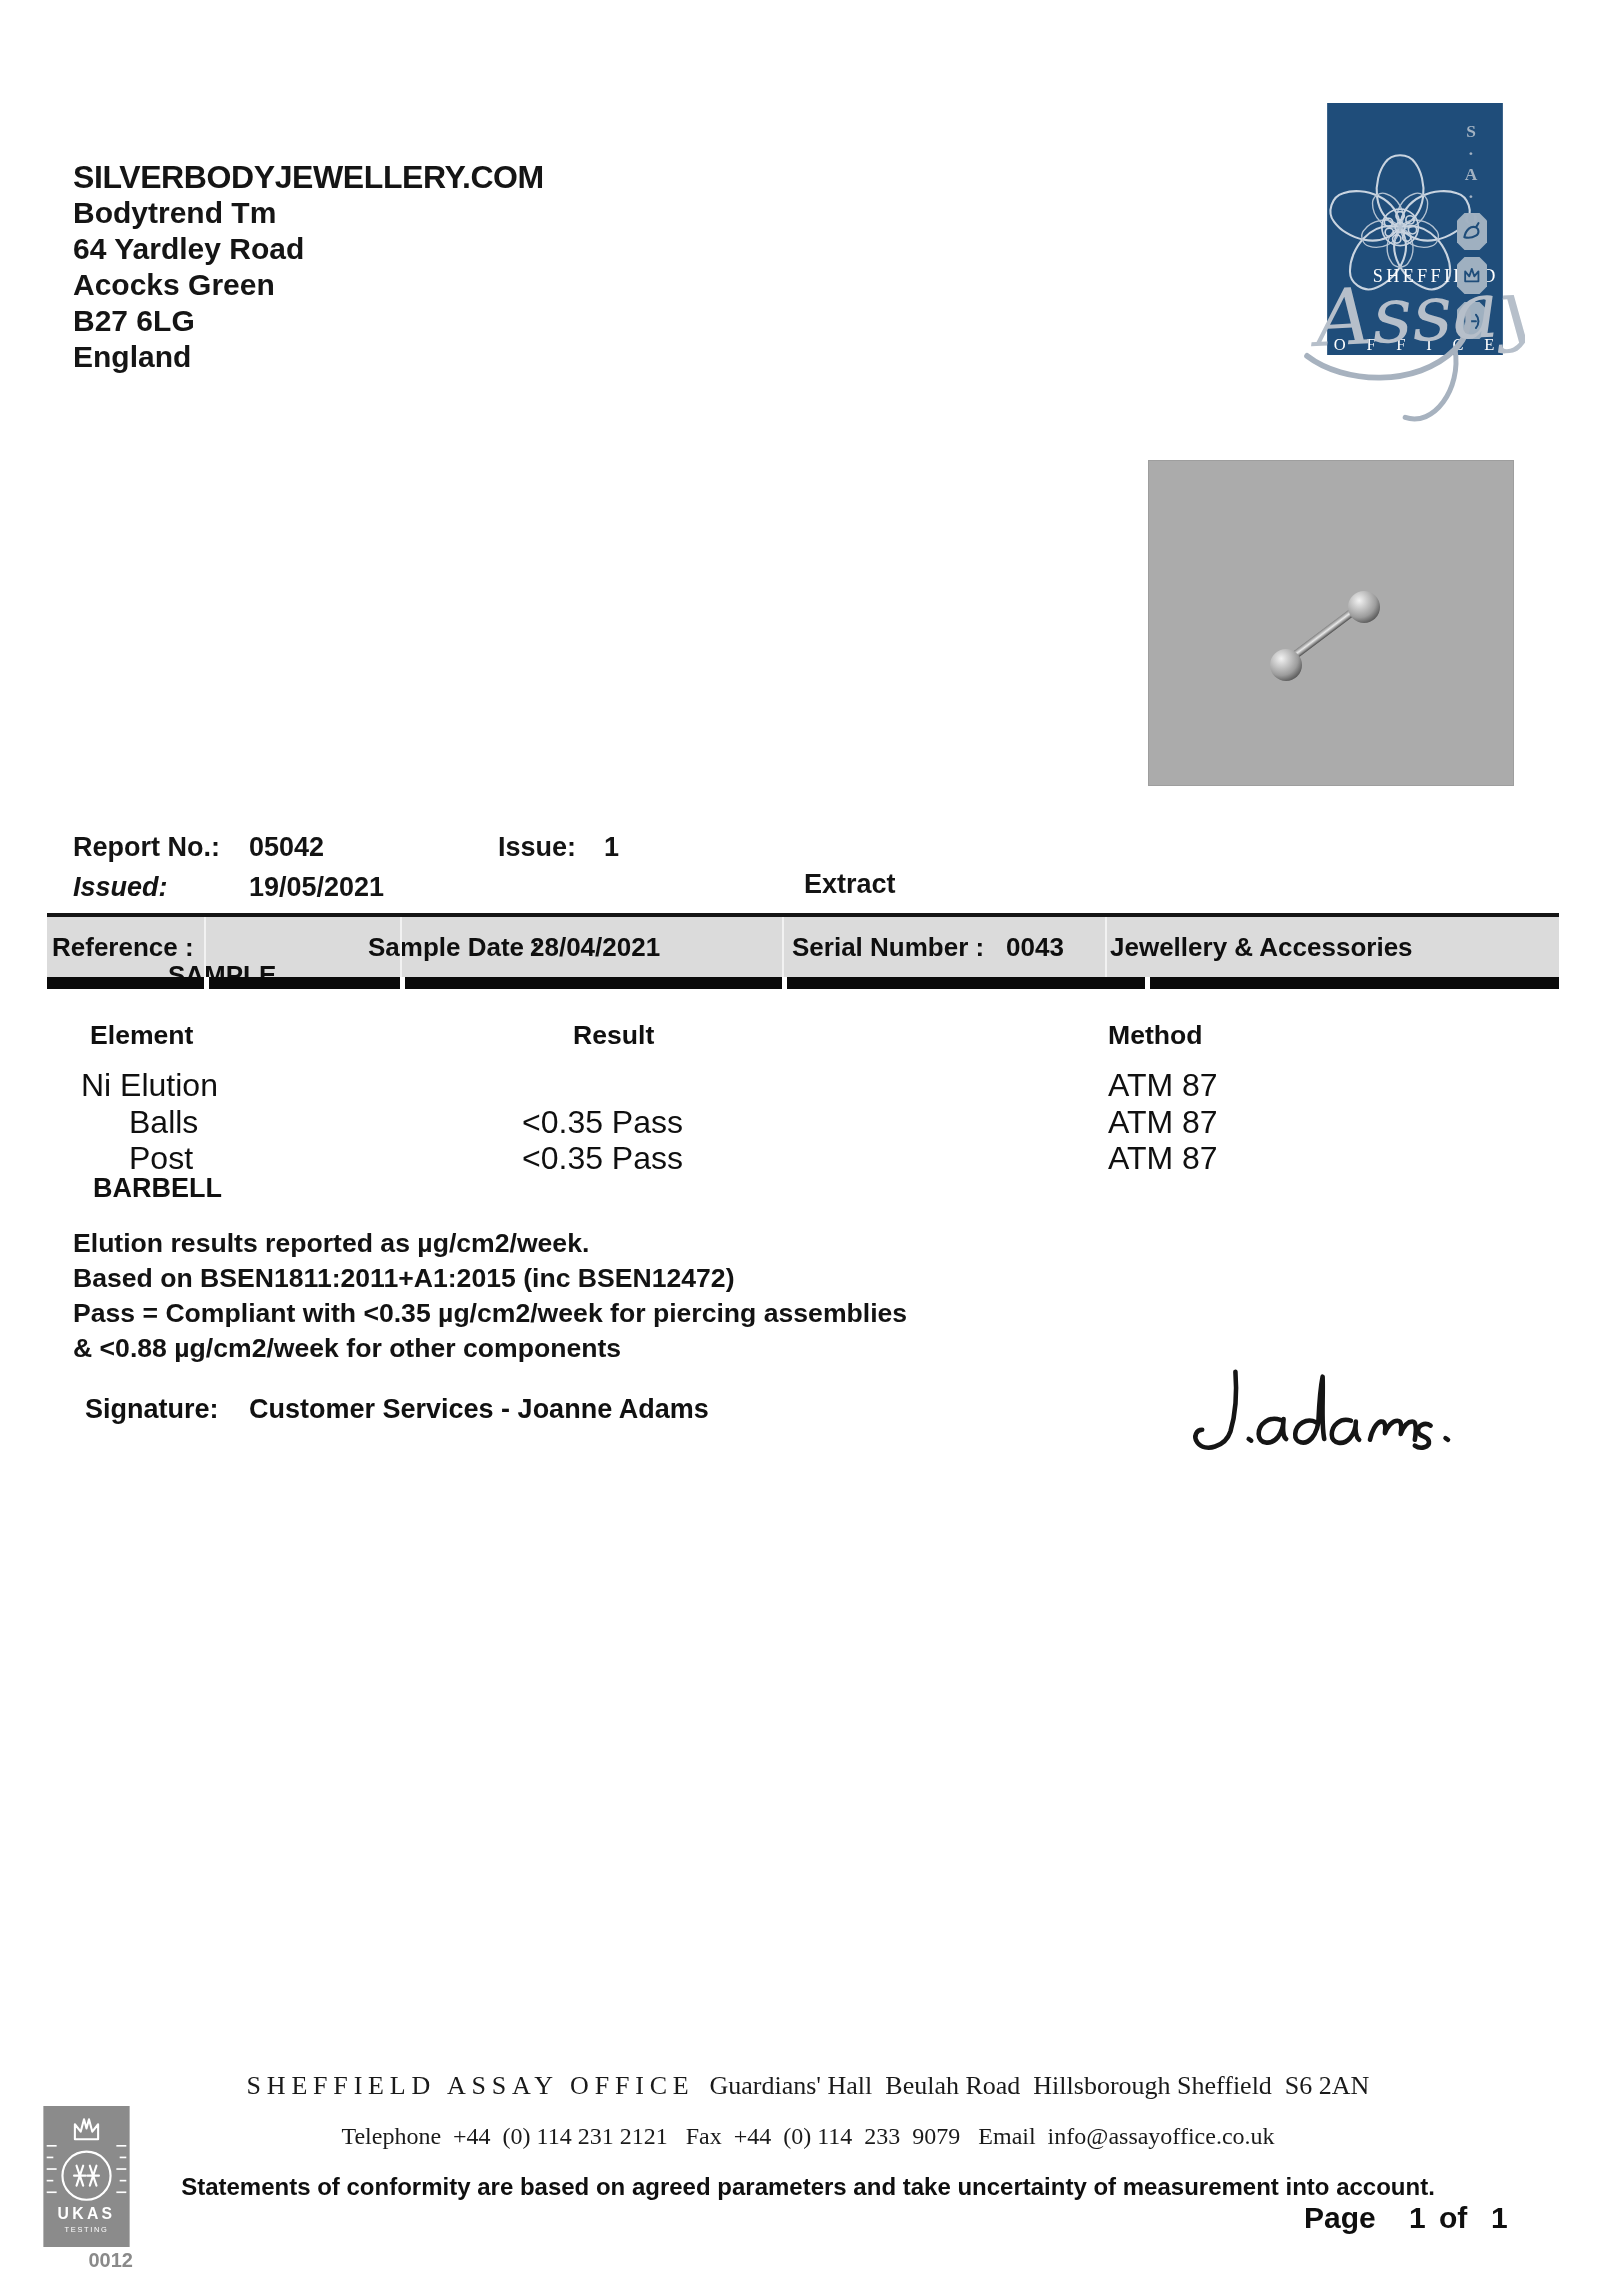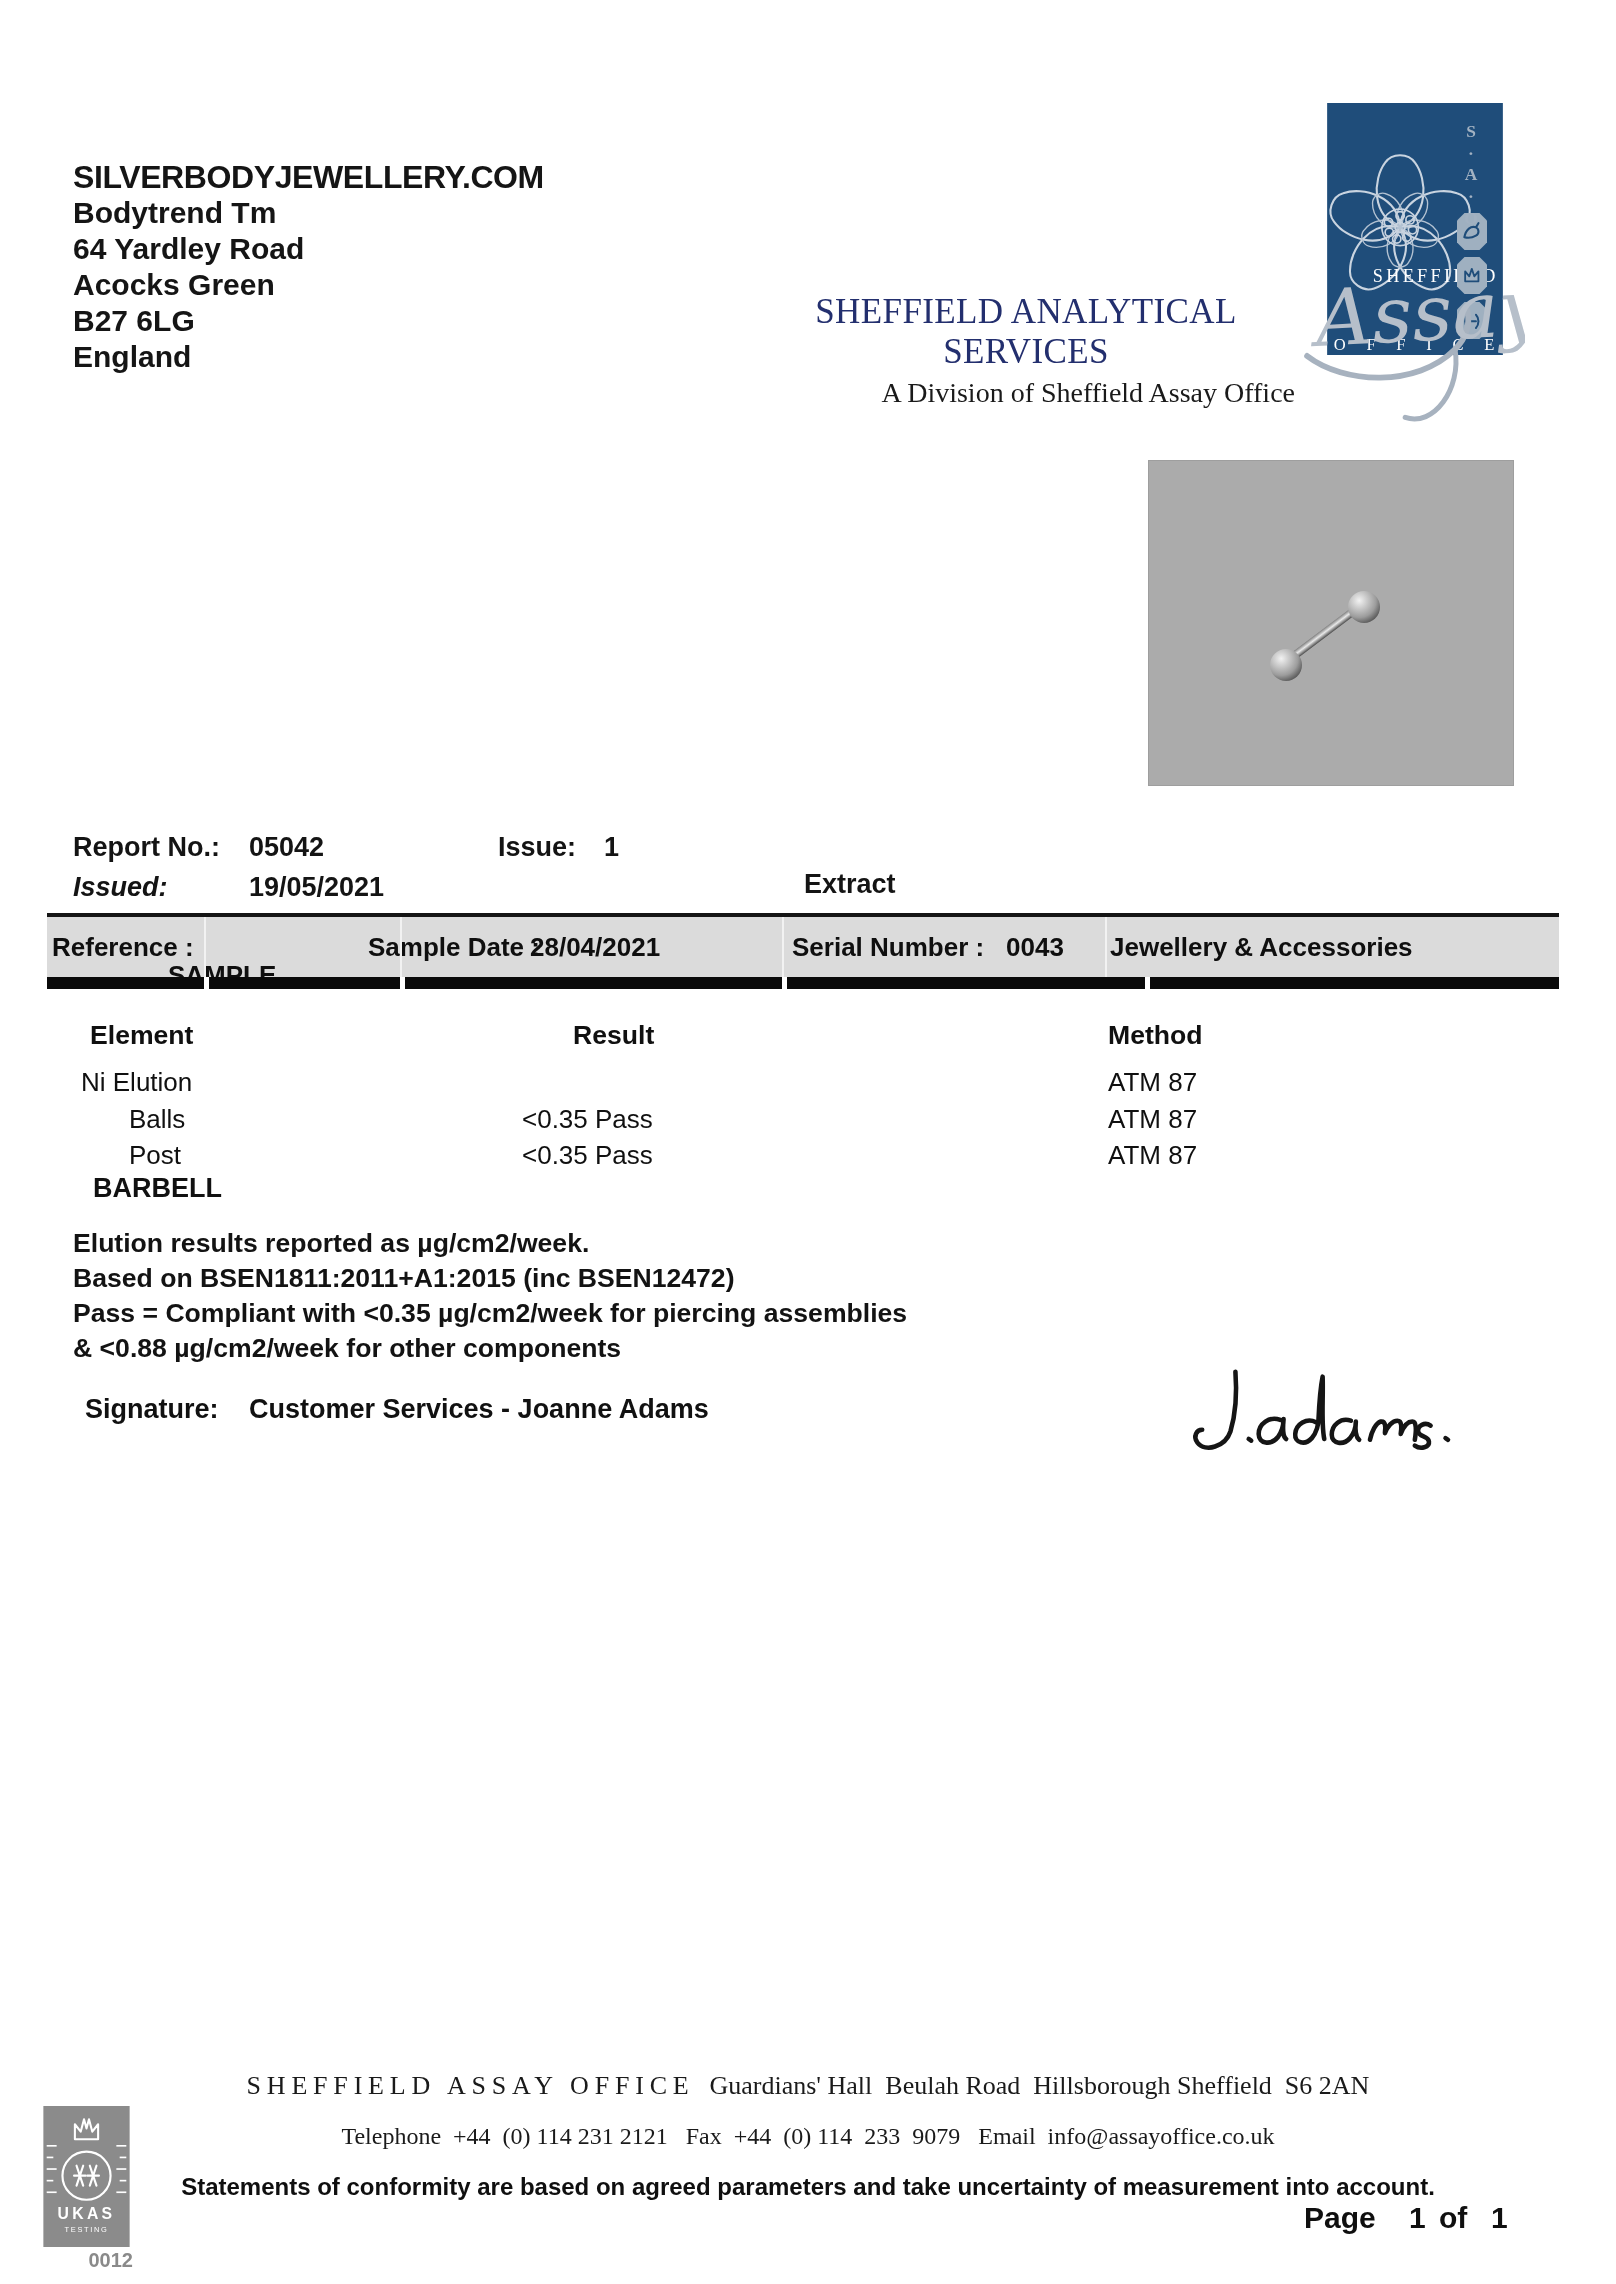--- a/index.html
+++ b/index.html
@@ -42,21 +42,21 @@
   .rule-thin{left:47px;top:913px;width:1512px;height:4.2px;background:#151515;}
   .refbar{left:47px;top:917px;width:1512px;height:60px;background:#dbdbdb;}
   .refbar .cell{position:absolute;top:0;height:60px;line-height:60px;font-size:26px;font-weight:700;
                 color:#0f0f0f;white-space:pre;}
   .refbar .sep{position:absolute;top:0;width:1.7px;height:60px;background:#f2f2f2;}
   .rule-thick{left:47px;top:977px;width:1512px;height:11.6px;background:#0a0a0a;}
   .rule-thick .gap{position:absolute;top:0;width:5px;height:11.6px;background:#fff;}
 
   
   .thead{font-size:26.6px;font-weight:700;color:#101010;}
-  .trow{font-size:26px;font-weight:400;color:#101010;}
+  .trow{font-size:32px;font-weight:400;color:#101010;}
 
   .item-name{left:93px;top:1173px;font-size:27px;font-weight:700;}
   .notes{left:73px;top:1226px;font-size:26.6px;font-weight:700;line-height:35px;color:#131313;}
   .sig-label{left:85px;top:1394px;font-size:27px;font-weight:700;}
   .sig-name{left:249px;top:1394px;font-size:27px;font-weight:700;}
   .sig-svg{left:1159px;top:1360px;}
 
   
   .foot-line{left:0;width:1616px;text-align:center;white-space:pre;}
   .f1{top:2071px;font-family:"Liberation Serif",serif;font-size:26px;color:#1a1a1a;}
@@ -73,24 +73,20 @@
 
   <div class="abs customer">
     <div class="co">SILVERBODYJEWELLERY.COM</div>
     <div>Bodytrend Tm</div>
     <div>64 Yardley Road</div>
     <div>Acocks Green</div>
     <div>B27 6LG</div>
     <div>England</div>
   </div>
 
-  <div class="abs sas">
-    <div class="sas-title">SHEFFIELD ANALYTICAL SERVICES</div>
-    <div class="sas-sub">A Division of Sheffield Assay Office</div>
-  </div>
 
   <div class="abs logo">
     <svg width="176" height="252" viewBox="0 0 212 304">
       <rect x="0" y="0" width="212" height="304" fill="#1f4d7a"></rect>
       <g stroke="#c9d4e0" stroke-width="2.5" fill="none">
         <path d="M88,150 C53,136 55,92 70,72 C78,60 98,60 106,72 C121,92 123,136 88,150" transform="rotate(0 88 150)"></path>
         <path d="M88,150 C53,136 55,92 70,72 C78,60 98,60 106,72 C121,92 123,136 88,150" transform="rotate(72 88 150)"></path>
         <path d="M88,150 C53,136 55,92 70,72 C78,60 98,60 106,72 C121,92 123,136 88,150" transform="rotate(144 88 150)"></path>
         <path d="M88,150 C53,136 55,92 70,72 C78,60 98,60 106,72 C121,92 123,136 88,150" transform="rotate(216 88 150)"></path>
         <path d="M88,150 C53,136 55,92 70,72 C78,60 98,60 106,72 C121,92 123,136 88,150" transform="rotate(288 88 150)"></path>

